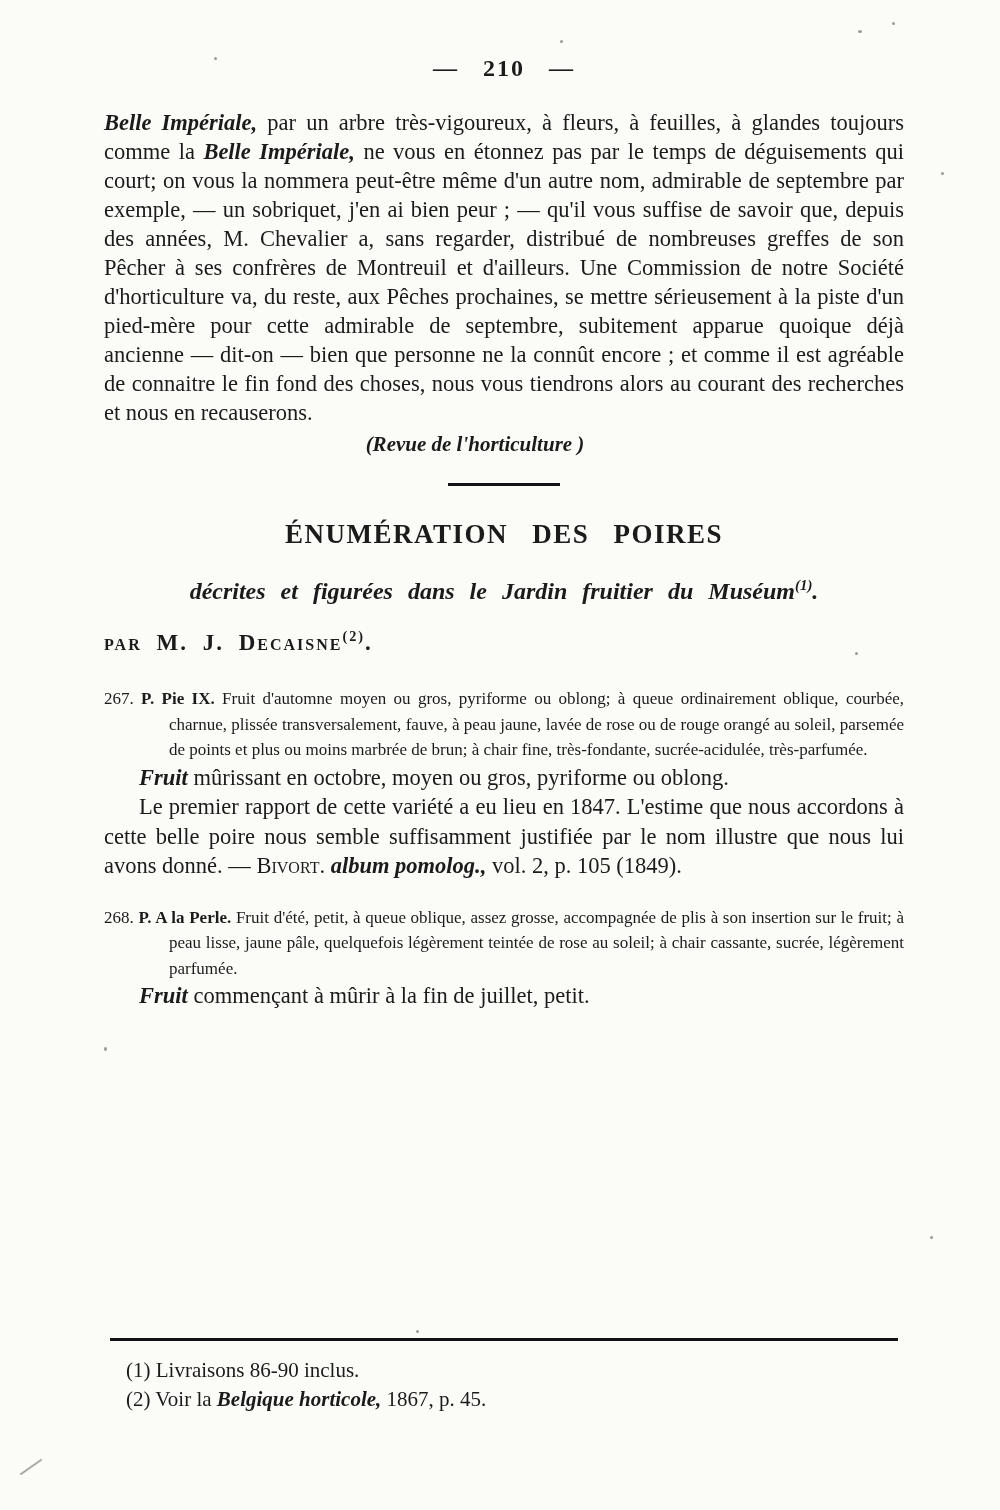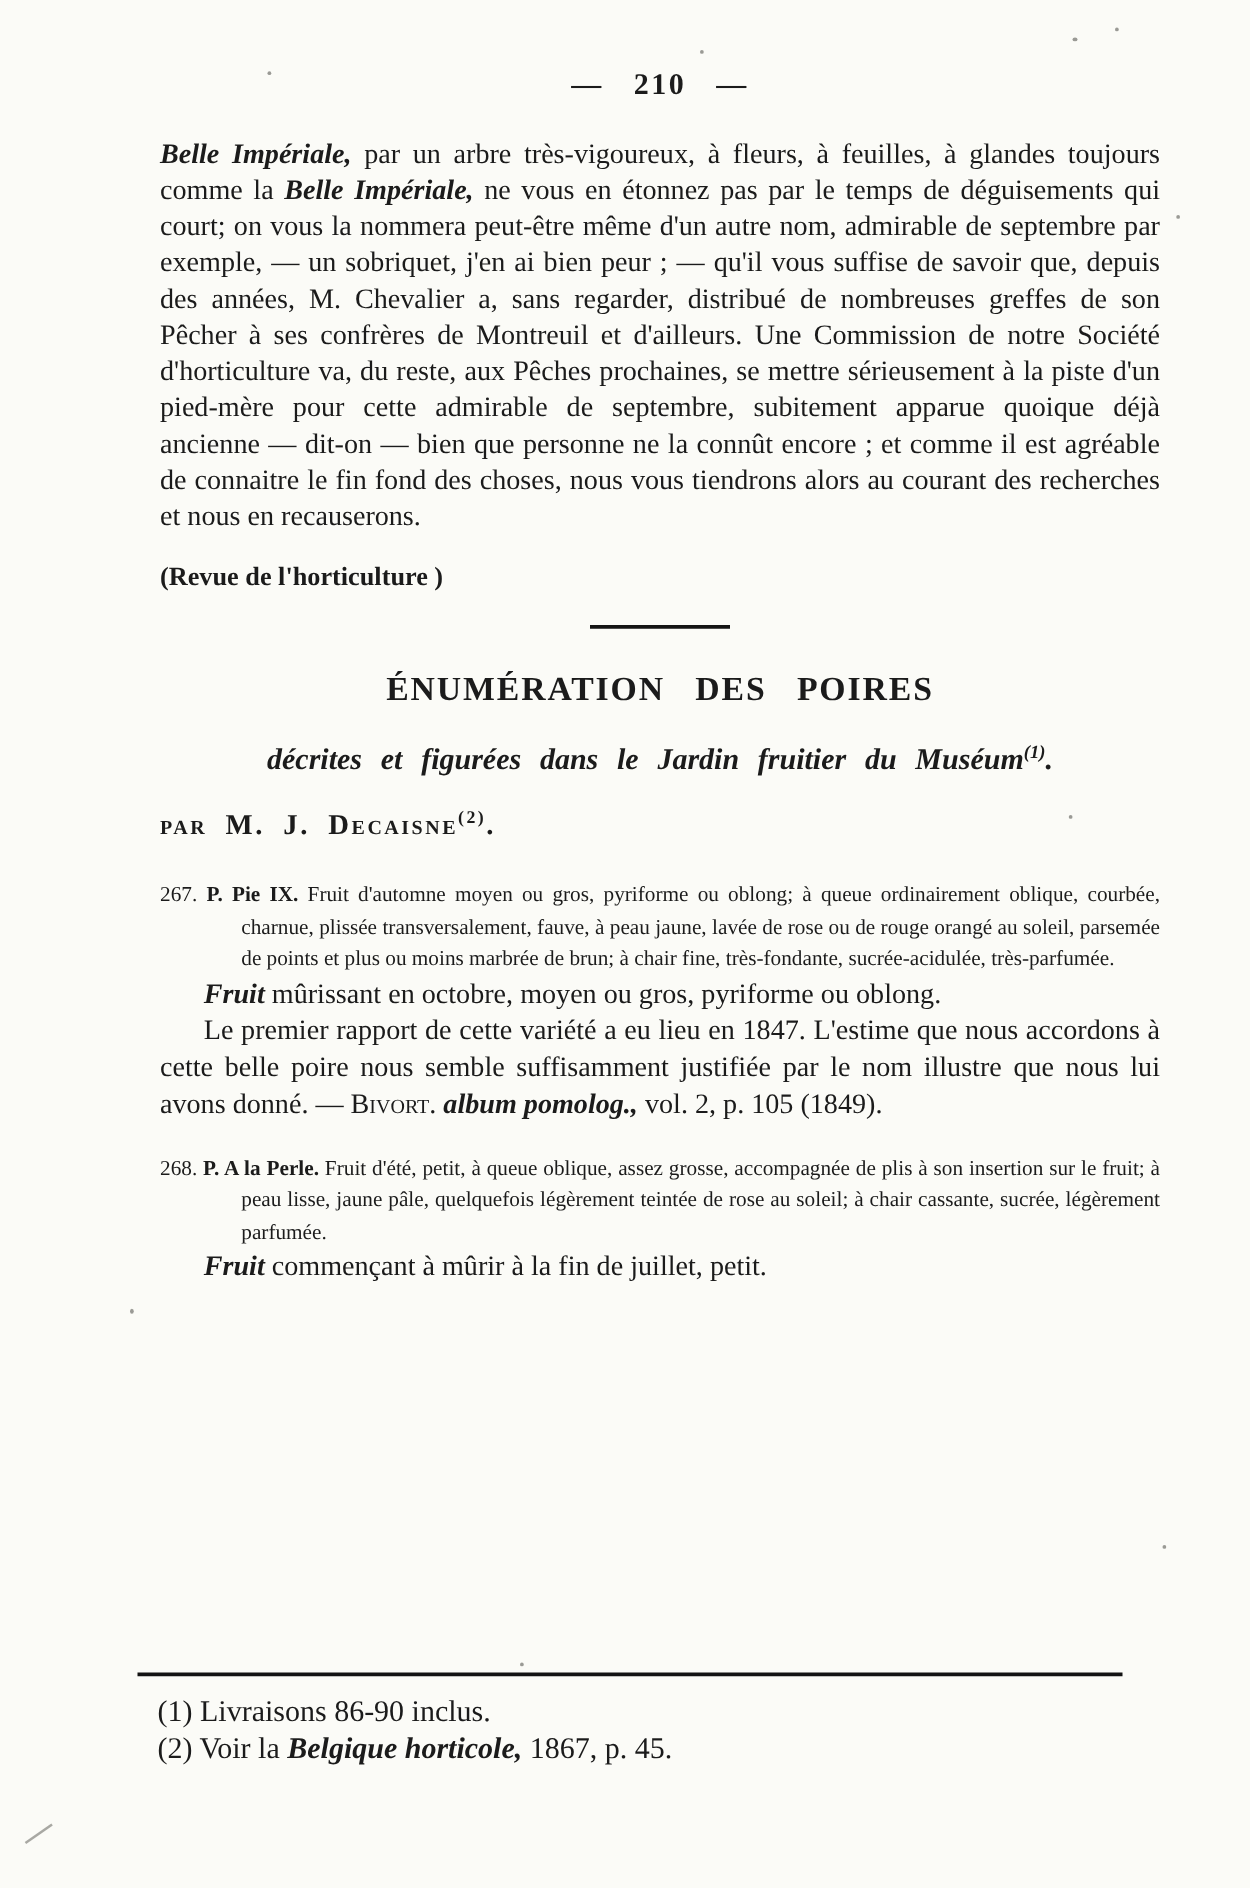--- a/index.html
+++ b/index.html
@@ -5,35 +5,35 @@
   html,body{margin:0;padding:0;}
   body{
     width:1000px;height:1510px;
     background:#fbfbf7;
     font-family:"Liberation Serif","DejaVu Serif",serif;
     color:#1b1b1b;
     position:relative;
     overflow:hidden;
   }
   .page{position:absolute;inset:0;}
-  .content{position:absolute;left:128px;top:0;width:800px;}
+  .content{position:absolute;left:104px;top:0;width:800px;}
 
   .pageno{
     margin:55px 0 0 0;text-align:center;
     font-size:24px;letter-spacing:2px;word-spacing:16px;font-weight:bold;
   }
 
   .para1{
     margin:26px 0 0 0;
     font-size:22.5px;line-height:29px;text-align:justify;
   }
 
   .attribution{
-    margin:22px 0 0 0;text-align:left;padding-right:58px;
-    font-size:21px;font-weight:bold;
+    margin:5px 0 0 0;text-align:center;padding-right:58px;
+    font-style:italic;font-size:21px;font-weight:bold;
   }
 
   .divider{
     width:112px;height:3px;background:#141414;
     margin:26px auto 0 auto;
   }
 
   .heading{
     margin:33px 0 0 0;text-align:center;
     font-size:27px;font-weight:bold;letter-spacing:1.5px;word-spacing:16px;
@@ -69,21 +69,21 @@
     margin:0;font-size:22.5px;line-height:29.5px;text-align:justify;text-indent:35px;
   }
 
   .it{font-style:italic;font-weight:bold;}
   .sc{font-variant:small-caps;}
 
   .footnote-block{position:absolute;top:1338px;left:110px;width:788px;}
   .fn-rule{height:3px;background:#131313;}
   .footnote{
     margin:0;padding-left:16px;
-    font-size:24px;line-height:29px;
+    font-size:21px;line-height:29px;
   }
   .footnote.first{margin-top:15px;}
 
   .speck{position:absolute;background:#4a4a46;border-radius:50%;opacity:.55;}
   .scratch{
     position:absolute;left:18px;top:1466px;width:26px;height:2px;
     background:#55554f;opacity:.5;transform:rotate(-35deg);
   }
 </style>
 </head>

